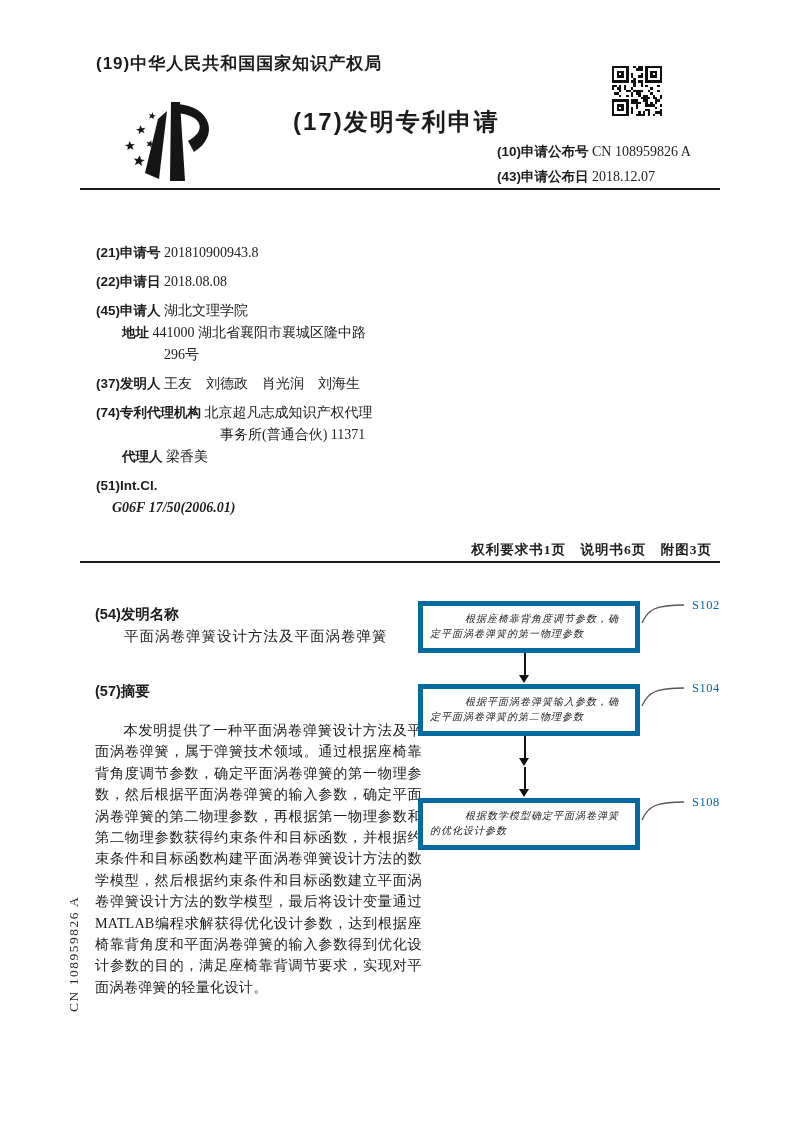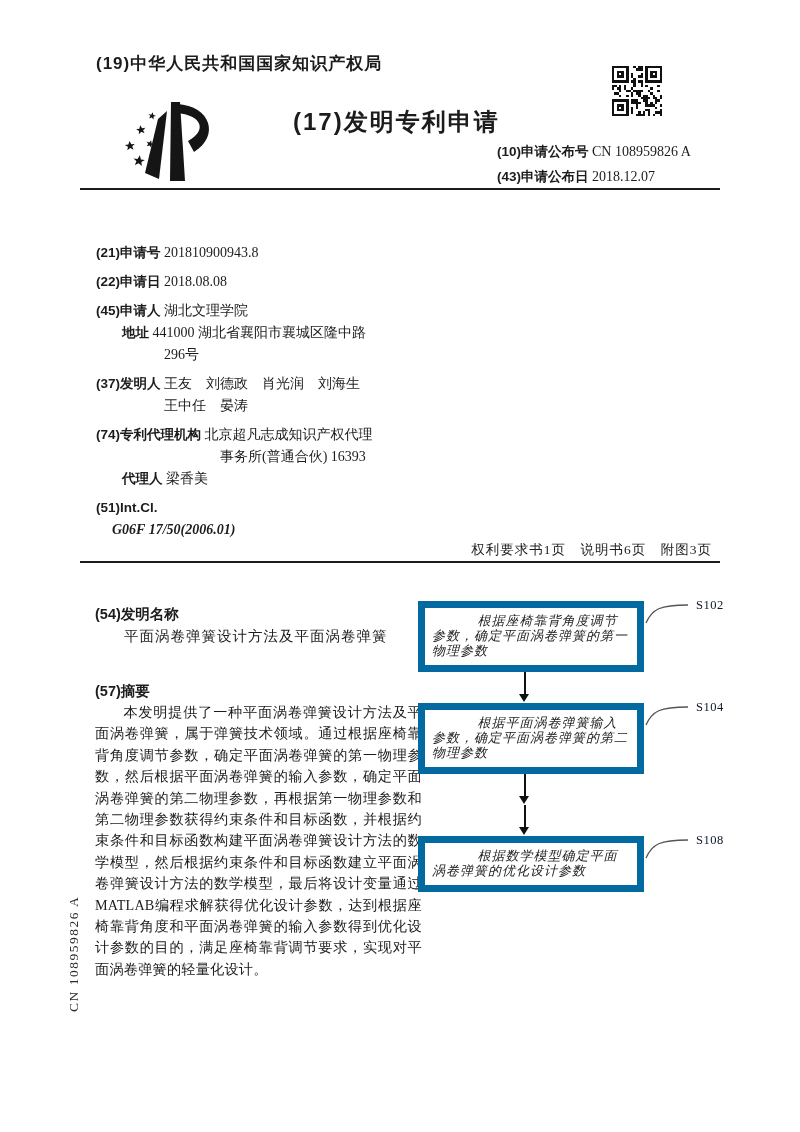--- a/index.html
+++ b/index.html
@@ -25,39 +25,39 @@
 
   
   .biblio{left:96px;top:198px;width:400px;font-size:14px;line-height:22px;margin-top:44px;}
   .biblio .group{margin-bottom:7px;}
   .biblio .lbl{font-family:"Liberation Sans","DejaVu Sans",sans-serif;font-weight:700;font-size:13.5px;}
   .ind1{padding-left:26px;}
   .ind2{padding-left:68px;}
   .ind3{padding-left:124px;}
   .intcl-val{font-style:italic;font-weight:700;padding-left:16px;}
 
-  .pages-info{left:400px;top:541px;width:312px;text-align:right;font-size:13.5px;letter-spacing:1px;}
+  .pages-info{left:400px;top:541px;width:312px;text-align:right;font-size:13.5px;letter-spacing:1px;font-weight:bold;}
 
   
   .title-section{left:95px;top:570px;width:327px;}
   .sec-label{font-family:"Liberation Sans","DejaVu Sans",sans-serif;font-weight:700;font-size:14.5px;line-height:22px;margin-top:33px;}
   .invention-title{font-size:14.5px;line-height:22px;padding-left:29px;letter-spacing:1px;}
-  .abstract{font-size:14.2px;line-height:21.4px;text-align:justify;text-indent:2em;letter-spacing:0.2px;margin-top:0;}
+  .abstract{font-size:14.2px;line-height:21.4px;text-align:justify;text-indent:2em;letter-spacing:0.2px;margin-top:18px;}
 
   
   .flowchart{left:418px;top:601px;width:310px;}
   .fc-step{display:flex;align-items:flex-start;}
   .fc-box{
-    width:198px;min-height:30px;border:7px solid #0369a1;background:#fff;
+    width:198px;min-height:30px;border:5px solid #0369a1;background:#fff;
     padding:5px 7px 7px 7px;
-    font-style:italic;font-size:13px;line-height:15px;letter-spacing:1px;
+    font-style:italic;font-size:10px;line-height:15px;letter-spacing:1px;
     text-indent:3.5em;color:#222;
   }
   .fc-right{display:flex;align-items:flex-start;}
-  .fc-label{font-size:12.5px;letter-spacing:0.5px;margin:-3px 0 0 6px;color:#0f172a;}
+  .fc-label{font-size:12.5px;letter-spacing:0.5px;margin:-3px 0 0 6px;color:#0369a1;}
   .fc-arrow{position:relative;width:214px;height:31px;}
   .fc-arrow::before{content:'';position:absolute;left:106px;top:0;width:1.5px;height:24px;background:#111;}
   .fc-arrow::after{content:'';position:absolute;left:101px;top:22px;border:5.5px solid transparent;border-top:8px solid #111;}
 
   
   .side-num{
     left:66px;top:1012px;transform:rotate(-90deg);transform-origin:0 0;
     font-size:13.5px;letter-spacing:1.5px;white-space:nowrap;color:#2a2a2a;
   }
 </style>
@@ -121,28 +121,27 @@
         <span class="lbl">地址</span>
         <span>441000 湖北省襄阳市襄城区隆中路</span>
       </div>
       <div class="ind2">296号</div>
     </div>
     <div class="group">
       <div>
         <span class="lbl">(37)发明人</span>
         <span>王友　刘德政　肖光润　刘海生</span>
       </div>
-      <div class="ind2">王中任　晏涛</div>
     </div>
     <div class="group">
       <div>
         <span class="lbl">(74)专利代理机构</span>
         <span>北京超凡志成知识产权代理</span>
       </div>
-      <div class="ind3">事务所(普通合伙) 16393</div>
+      <div class="ind3">事务所(普通合伙) 11371</div>
       <div class="ind1">
         <span class="lbl">代理人</span>
         <span>梁香美</span>
       </div>
     </div>
     <div class="group">
       <div class="lbl">(51)Int.Cl.</div>
       <div class="intcl-val">G06F 17/50(2006.01)</div>
     </div>
   </div>

